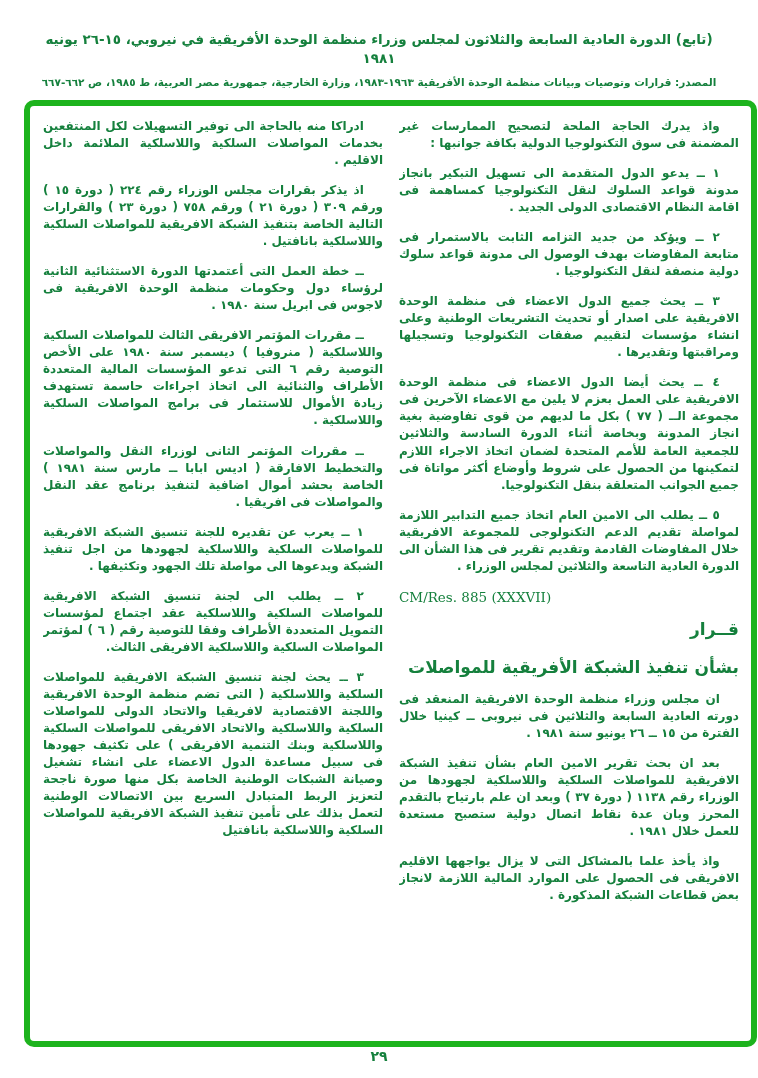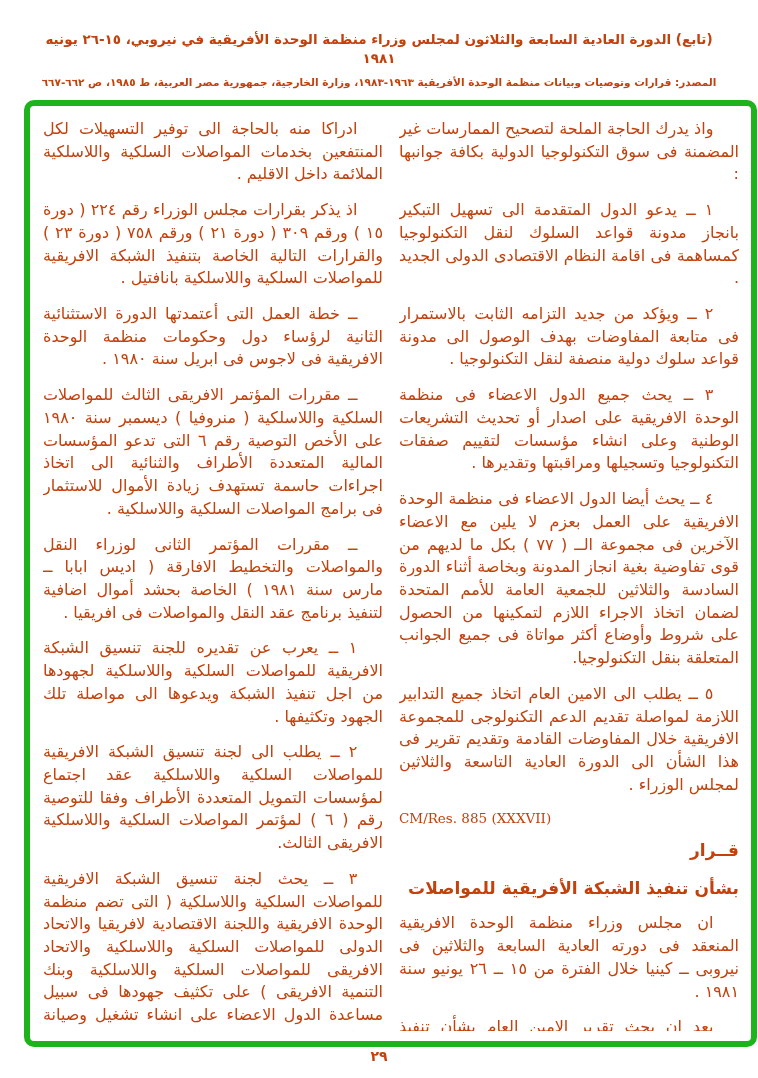--- a/index.html
+++ b/index.html
@@ -1,21 +1,21 @@
 <!DOCTYPE html>
 <html lang="ar"><head>
 <meta charset="utf-8">
 <style>
   html,body{margin:0;padding:0;background:#ffffff;}
   .page{
     position:relative;
     width:758px;height:1078px;
     background:#ffffff;
     font-family:"DejaVu Sans",sans-serif;
-    color:#c2410c;
+    color:#15803d;
     overflow:hidden;
   }
   .header{
     position:absolute;top:30px;left:0;right:0;
     text-align:center;
     direction:rtl;
   }
   .header-title{
     font-size:13.5px;font-weight:700;letter-spacing:0;
     margin:0 28px 7px 28px;line-height:1.4;
@@ -39,22 +39,22 @@
   }
   .col{
     width:340px;
     height:100%;
     overflow:hidden;
     text-align:justify;
     text-justify:inter-word;
   }
   .col p{
     margin:0 0 13px 0;
-    font-size:16px;
-    font-weight:400;
+    font-size:12px;
+    font-weight:700;
     line-height:1.42;
     text-indent:1.6em;
   }
   .res-id{
     direction:ltr;
     text-align:left;
     font-family:"DejaVu Serif",serif;
     font-size:13.5px;
     font-weight:400;
     margin:14px 0 14px 0;

